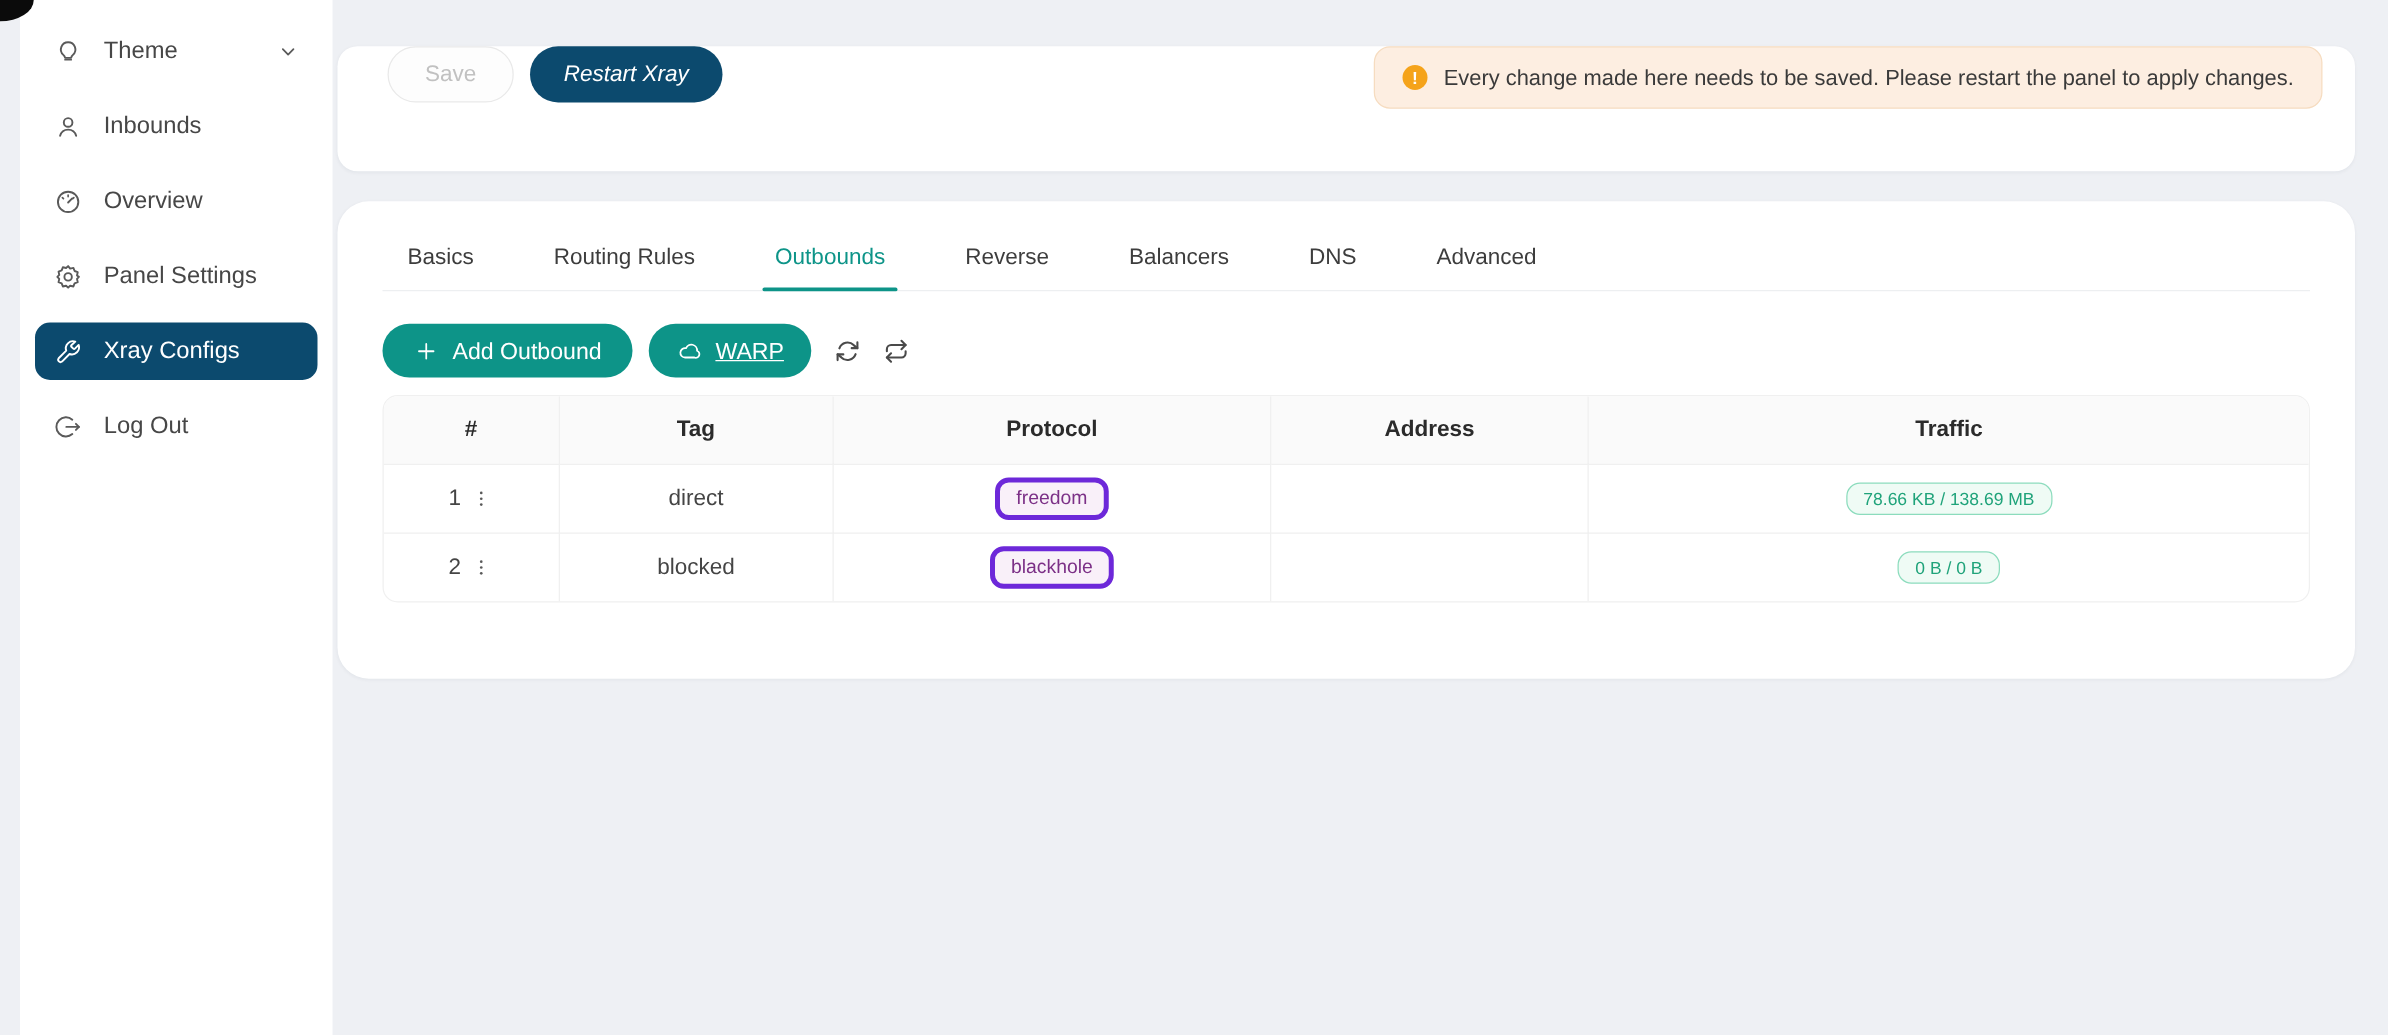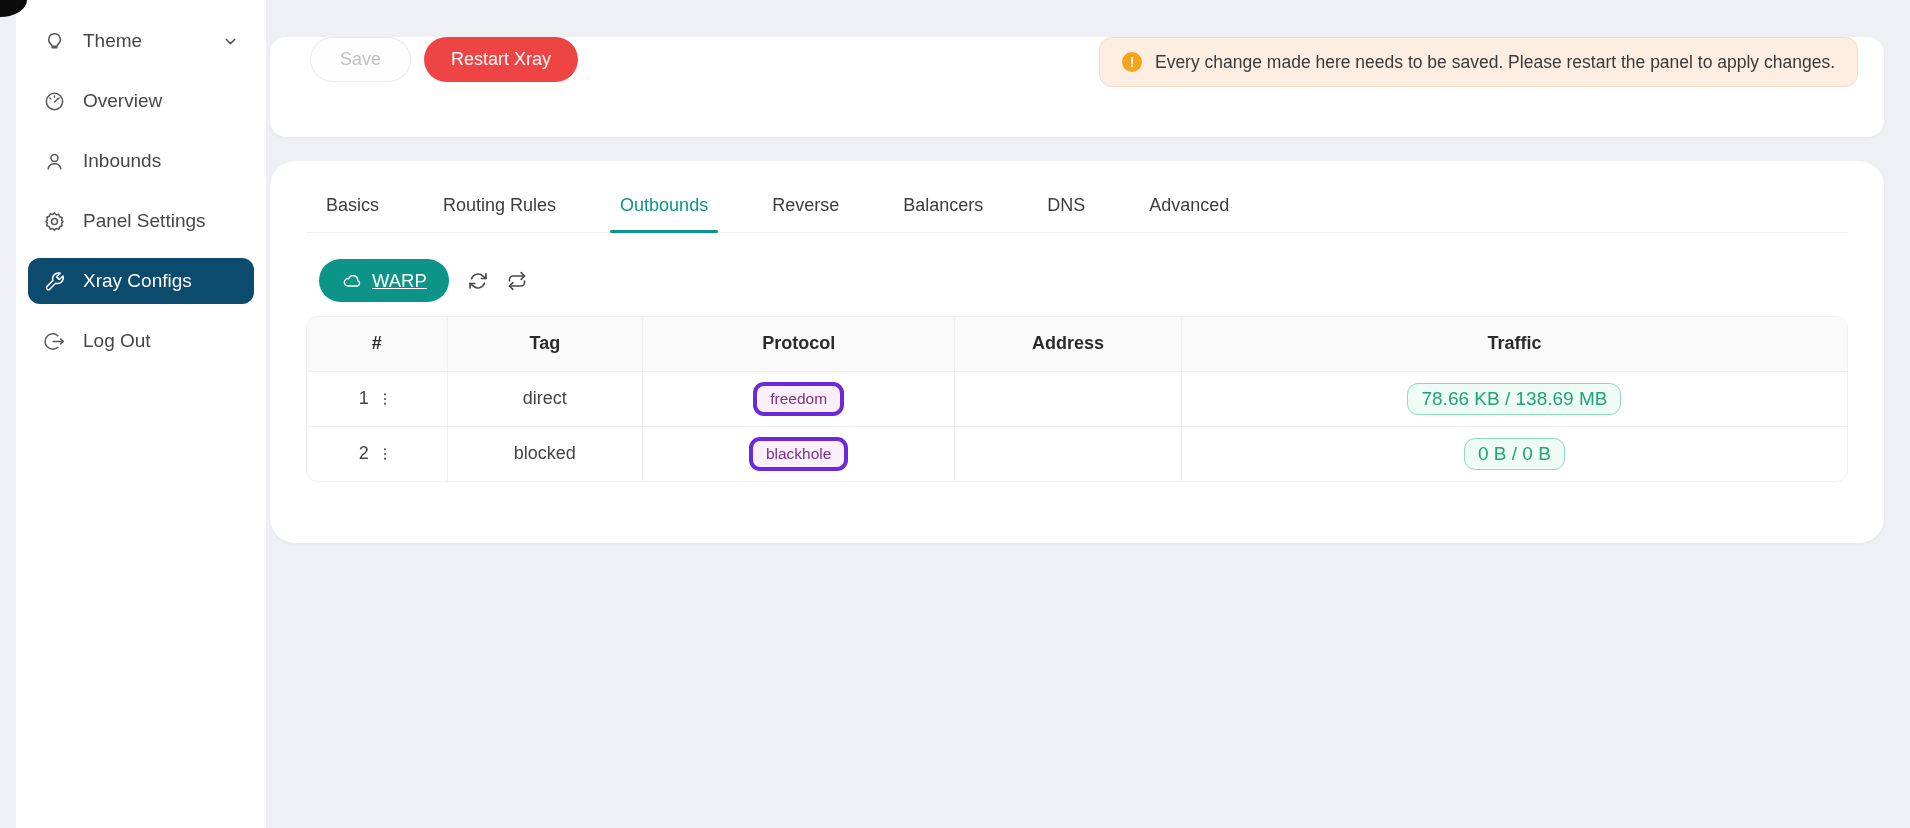--- a/index.html
+++ b/index.html
@@ -63,26 +63,27 @@
   .btn { font-family: inherit; cursor: pointer; border-radius: 999px; }
   .btn-save {
     background: #fdfdfd;
     border: 1px solid #e9e9e9;
     color: #c1c1c1;
     font-size: 18px;
     padding: 11px 29px;
     cursor: not-allowed;
   }
   .btn-restart {
-    background: #ef4444;
+    background: #0c4a6e;
     border: none;
     color: #fff;
     font-size: 18px;
     padding: 12px 27px;
     margin-left: 13px;
+    font-style: italic;
   }
   .alert {
     margin-left: auto;
     height: 50px;
     display: flex; align-items: center; gap: 13px;
     background: #fdeee1;
     border: 1px solid #f6dcc0;
     border-radius: 13px;
     padding: 0 22px;
     font-size: 17.5px;
@@ -176,21 +177,21 @@
     padding: 4px 13px;
     font-size: 15.5px;
   }
   .badge-traffic {
     display: inline-block;
     background: #effbf5;
     border: 1px solid #8cdcbd;
     color: #1fa37a;
     border-radius: 11px;
     padding: 4px 13px;
-    font-size: 19px;
+    font-size: 14px;
     white-space: nowrap;
   }
 </style>
 </head>
 <body>
 
 <div class="corner-dec"></div>
 
 <aside class="sidebar">
   <div class="nav-item">
@@ -198,32 +199,32 @@
       <path d="M9.5 18.5h5"></path>
       <path d="M12 4a6 6 0 0 0-4 10.5c.8.7 1.3 1.5 1.5 2.5h5c.2-1 .7-1.8 1.5-2.5A6 6 0 0 0 12 4z"></path>
     </svg>
     <span>Theme</span>
     <svg class="chev" viewBox="0 0 24 24">
       <path d="M6 9l6 6 6-6"></path>
     </svg>
   </div>
   <div class="nav-item">
     <svg viewBox="0 0 24 24">
+      <circle cx="12" cy="8.3" r="3.6"></circle>
+      <path d="M5.3 19.5c.9-3.3 3.5-5.2 6.7-5.2s5.8 1.9 6.7 5.2"></path>
+    </svg>
+    <span>Inbounds</span>
+  </div>
+  <div class="nav-item">
+    <svg viewBox="0 0 24 24">
       <circle cx="12" cy="12" r="8.5"></circle>
       <path d="M12 12.5l3.4-3.4"></path>
       <path d="M7.2 8.4l.9.9M12 6.3v1.3M16.8 8.4l-.9.9" stroke-width="1.4"></path>
     </svg>
     <span>Overview</span>
-  </div>
-  <div class="nav-item">
-    <svg viewBox="0 0 24 24">
-      <circle cx="12" cy="8.3" r="3.6"></circle>
-      <path d="M5.3 19.5c.9-3.3 3.5-5.2 6.7-5.2s5.8 1.9 6.7 5.2"></path>
-    </svg>
-    <span>Inbounds</span>
   </div>
   <div class="nav-item">
     <svg viewBox="0 0 24 24">
       <circle cx="12" cy="12" r="3.1"></circle>
       <path d="M12 3l1.7 2.1 2.7-.6 1 2.6 2.6 1-.6 2.7L21 12l-1.6 1.7.6 2.7-2.6 1-1 2.6-2.7-.6L12 21l-1.7-1.6-2.7.6-1-2.6-2.6-1 .6-2.7L3 12l1.6-1.7-.6-2.7 2.6-1 1-2.6 2.7.6z"></path>
     </svg>
     <span>Panel Settings</span>
   </div>
   <div class="nav-item active">
     <svg viewBox="0 0 24 24">
@@ -258,20 +259,26 @@
       <div class="tab">Basics</div>
       <div class="tab">Routing Rules</div>
       <div class="tab active">Outbounds</div>
       <div class="tab">Reverse</div>
       <div class="tab">Balancers</div>
       <div class="tab">DNS</div>
       <div class="tab">Advanced</div>
     </nav>
 
     <div class="actions-row">
+      <button class="btn btn-teal">
+        <svg viewBox="0 0 24 24" style="stroke-width:1.7">
+          <path d="M12 5v14M5 12h14"></path>
+        </svg>
+        <span>Add Outbound</span>
+      </button>
       <button class="btn btn-teal btn-warp">
         <svg viewBox="0 0 24 24" style="stroke-width:1.7">
           <path d="M17.5 18h-9a4.5 4.5 0 1 1 .9-8.9A5.5 5.5 0 0 1 20 11.5 3.3 3.3 0 0 1 17.5 18z"></path>
         </svg>
         <span>WARP</span>
       </button>
       <button class="icon-btn">
         <svg viewBox="0 0 24 24">
           <polyline points="21.5 3.5 21.5 9 16 9"></polyline>
           <polyline points="2.5 20.5 2.5 15 8 15"></polyline>

